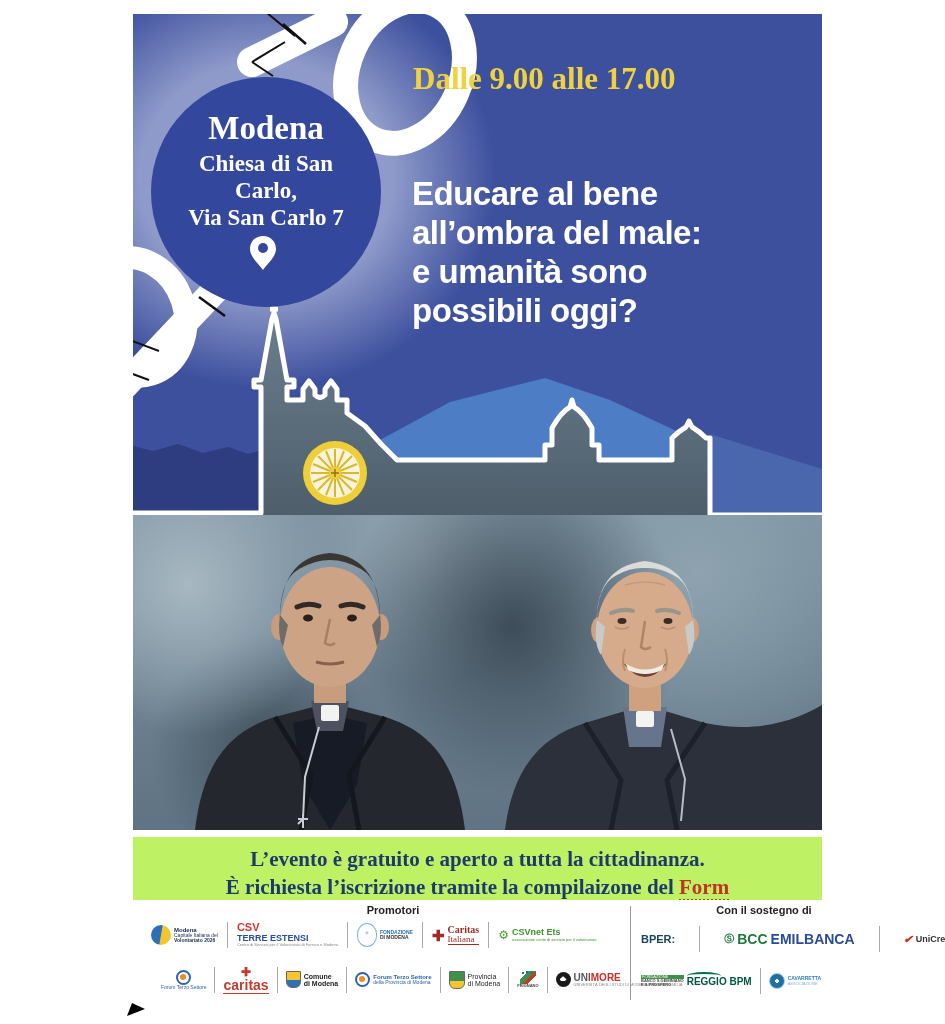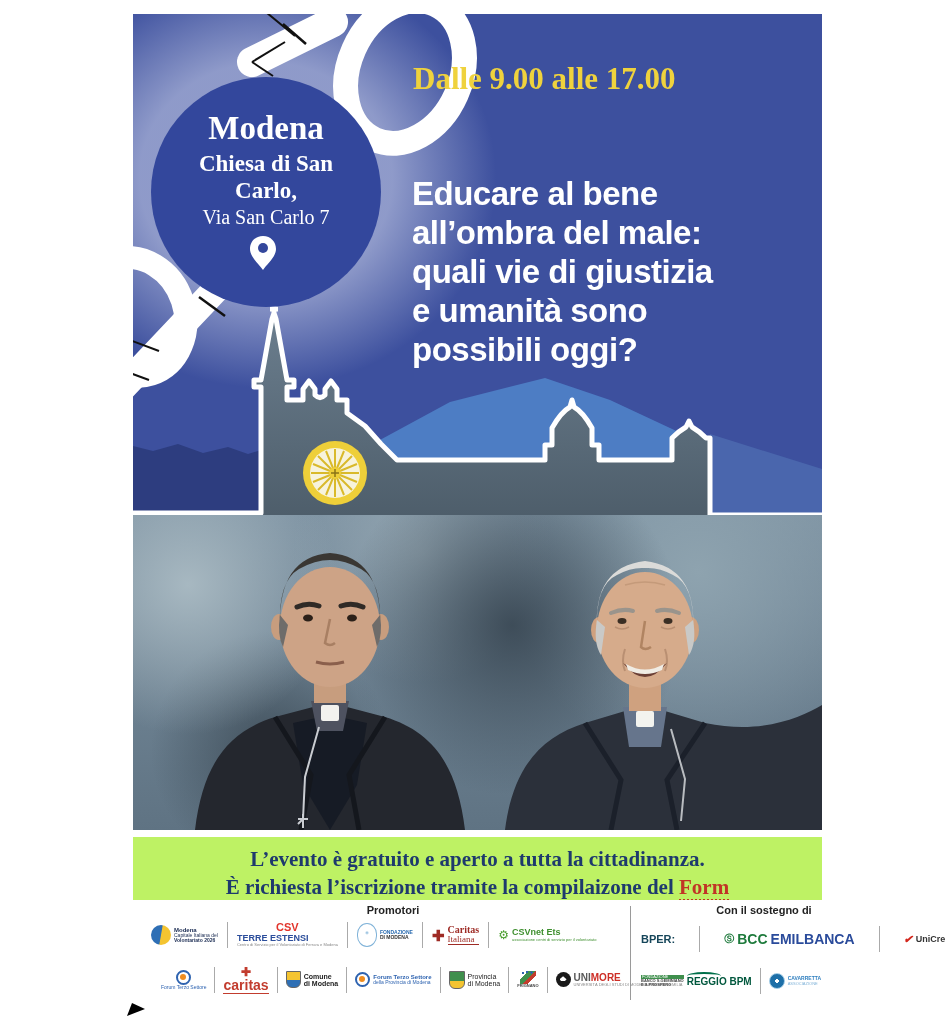--- a/index.html
+++ b/index.html
@@ -8,21 +8,21 @@
   .poster{position:absolute;left:133px;top:14px;width:689px;height:1006px;}
 
   
   .top-section{position:absolute;left:0;top:0;width:689px;height:501px;}
   .top-svg{position:absolute;left:0;top:0;}
 
   .badge-text{position:absolute;left:33px;top:96px;width:200px;text-align:center;color:#fff;
               font-family:"Liberation Serif",serif;}
   .badge-city{font-size:33px;font-weight:bold;line-height:36px;}
   .badge-venue{font-size:23px;font-weight:bold;line-height:27px;margin-top:4px;}
-  .badge-address{font-size:20px;font-weight:normal;line-height:27px;}
+  .badge-address{font-size:23px;font-weight:bold;line-height:27px;}
 
   .date-block{position:absolute;left:280px;top:44px;color:#efd23d;
               font-family:"Liberation Serif",serif;font-weight:bold;font-size:31px;line-height:42px;}
   .title-block{position:absolute;left:279px;top:160px;color:#ffffff;
                font-weight:800;font-size:33px;line-height:39px;letter-spacing:-0.5px;}
 
   
   .photo-section{position:absolute;left:0;top:501px;width:689px;height:315px;
     background-color:#6f8494;
     background-image:
@@ -46,21 +46,21 @@
   .lbl-sost{left:526px;top:4px;width:210px;text-align:center;}
   .big-div{position:absolute;left:497px;top:6px;width:1px;height:94px;background:#9a9a9a;}
   .lrow{position:absolute;display:flex;align-items:center;}
   .lrow .sep{width:1px;height:26px;background:#aaa;flex:0 0 auto;}
   .litem{display:flex;align-items:center;gap:3px;flex:0 0 auto;}
   .tcol{display:flex;flex-direction:column;line-height:1.05;}
   .t-b{font-weight:bold;}
 
   
   .fs4{font-size:4px;} .fs5{font-size:5px;} .fs6{font-size:6px;} .fs7{font-size:7px;}
-  .fs8{font-size:14px;} .fs9{font-size:9px;} .fs10{font-size:10px;} .fs11{font-size:11px;text-align:center;}
+  .fs8{font-size:14px;} .fs9{font-size:9px;} .fs10{font-size:10px;} .fs11{font-size:11px;}
 
   
   .ic-drop{width:20px;height:20px;border-radius:50%;background:linear-gradient(100deg,#2e6fb5 48%,#f4c431 52%);flex:0 0 auto;}
   .ic-fond{width:18px;height:22px;border:1.5px solid #7fb2d8;border-radius:50%/46%;
            background:radial-gradient(circle 3px at 50% 40%,#7fb2d8,#fff 70%);flex:0 0 auto;}
   .ic-cross{color:#9e2b25;font-size:15px;font-weight:bold;line-height:1;flex:0 0 auto;}
   .ic-gear{color:#4a9e2f;font-size:12px;line-height:1;flex:0 0 auto;}
   .ic-swirl{width:15px;height:15px;border-radius:50%;border:2px solid #2e63b0;position:relative;flex:0 0 auto;box-sizing:border-box;}
   .ic-swirl::after{content:"";position:absolute;left:2px;top:2px;width:6px;height:6px;border-radius:50%;background:#f08c1e;}
   .ic-shield{width:13px;height:15px;background:linear-gradient(180deg,#f4c431 50%,#2e6fb5 50%);border-radius:0 0 6px 6px;border:1px solid #666;flex:0 0 auto;}
@@ -163,21 +163,20 @@
       <div class="badge-address">Via San Carlo 7</div>
     </div>
 
     <div class="date-block">
       <div>Dalle 9.00 alle 17.00</div>
     </div>
 
     <div class="title-block">
       <div>Educare al bene</div>
       <div>all’ombra del male:</div>
-      <div>quali vie di giustizia</div>
       <div>e umanità sono</div>
       <div>possibili oggi?</div>
     </div>
   </div>
 
   <div class="photo-section">
     <svg width="689" height="315" viewBox="0 0 689 315">
 
       <g>
         <path d="M62,315 C70,248 96,216 142,202 L180,192 Q197,202 214,192 L252,202 C298,216 324,248 332,315 Z" fill="#24272e"></path>

